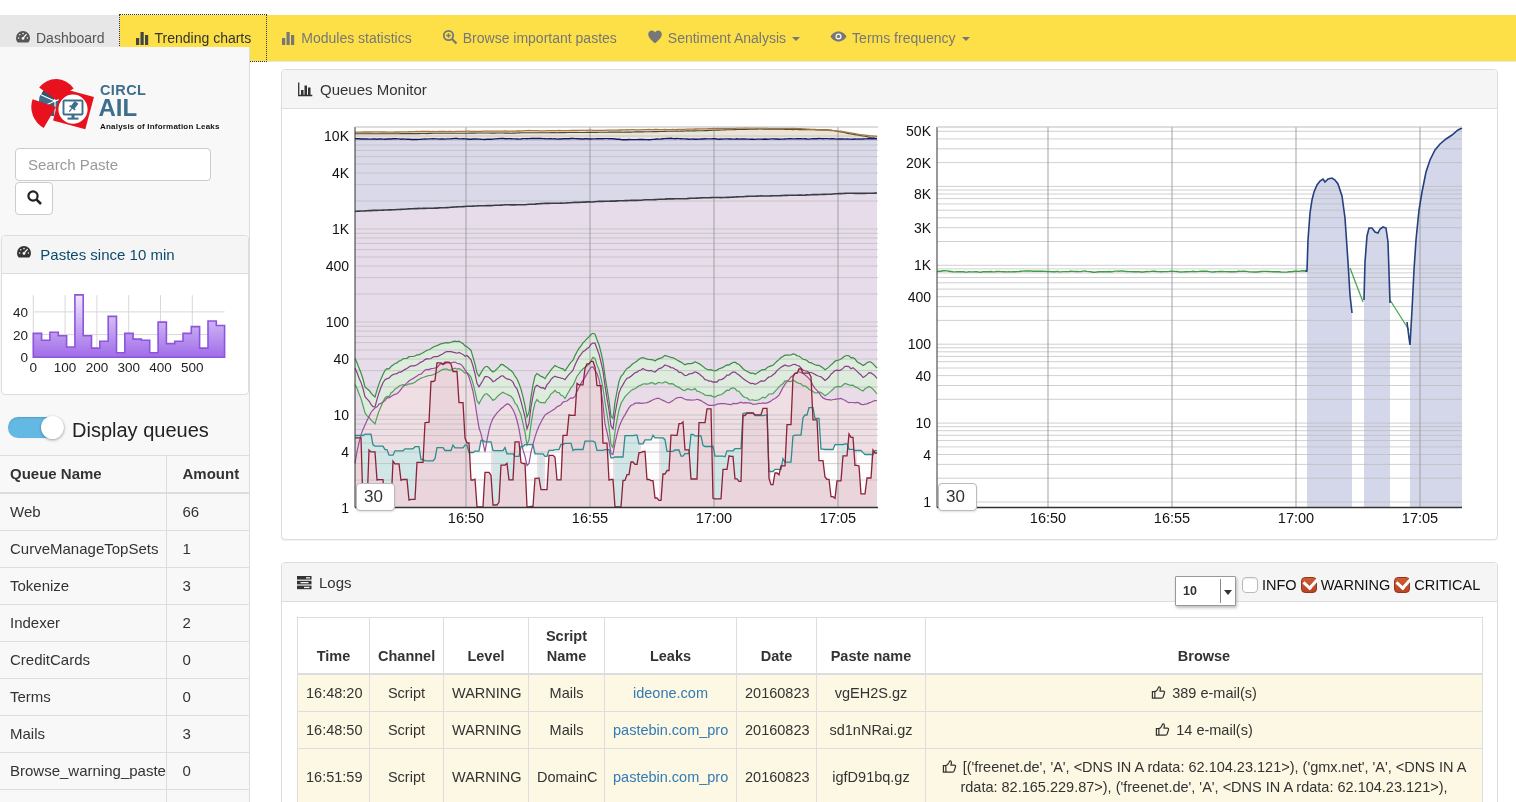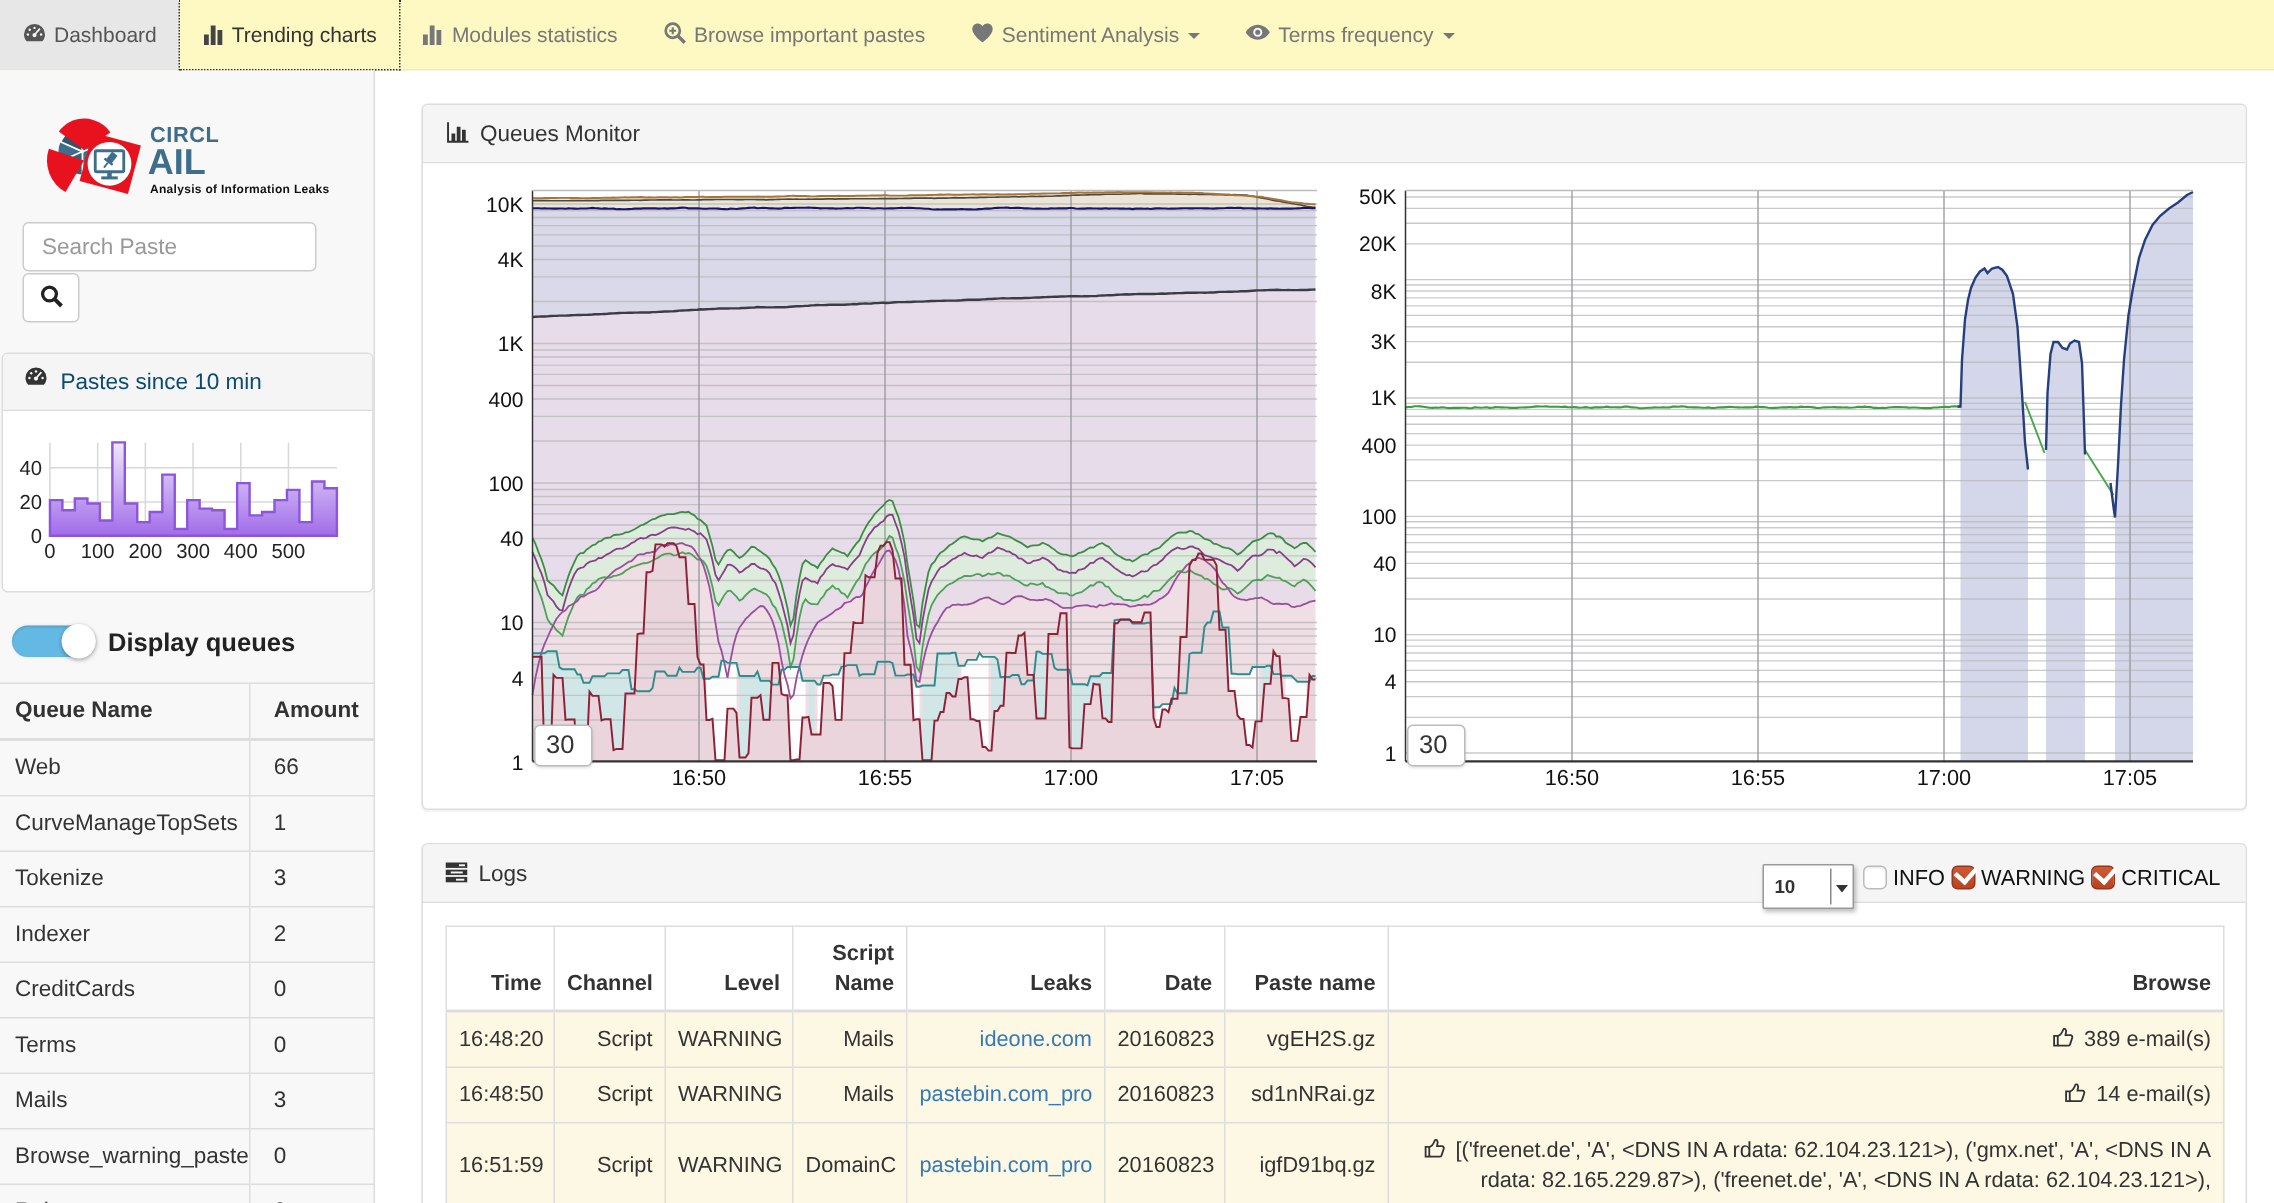--- a/index.html
+++ b/index.html
@@ -1,38 +1,38 @@
 <!DOCTYPE html>
 <html><head><meta charset="utf-8"><title>Analysis Information Leak framework Dashboard</title>
 <style>
 *{box-sizing:border-box;margin:0;padding:0}
 html,body{width:1516px;height:802px;overflow:hidden;background:#fff;
  font-family:"Liberation Sans",sans-serif;font-size:14px;color:#333}
-#nav{position:absolute;left:0;top:0;width:1516px;height:47px;background:#fef9c3;
+#nav{position:absolute;left:0;top:15px;width:1516px;height:47px;background:#fde047;
  border-bottom:1px solid #e7e7e7;white-space:nowrap}
 .ni{display:inline-block;height:46px;line-height:46px;padding:0 15px;font-size:14px;color:#777;vertical-align:top}
 .ni svg{vertical-align:-2px;margin-right:5px}
 .ni.active{background:#e7e7e7;color:#555}
 .ni.focus{outline:1px dotted #333;color:#333}
 .caret{display:inline-block;width:0;height:0;margin-left:6px;vertical-align:2px;
  border-top:4px solid #777;border-left:4px solid transparent;border-right:4px solid transparent}
 #sidebar{position:absolute;left:0;top:47px;width:250px;height:755px;background:#f8f8f8;border-right:1px solid #ddd}
 #logo{position:absolute;left:30px;top:28px;width:205px;height:70px}
 #searchbox{position:absolute;left:15px;top:101px;width:196px;height:33px;border:1px solid #ccc;border-radius:4px;
  background:#fff;font-size:15px;color:#999;line-height:31px;padding-left:12px}
 #searchbtn{position:absolute;left:15px;top:135px;width:38px;height:33px;border:1px solid #ccc;border-radius:4px;background:#fff;text-align:center;line-height:36px}
 #pastespanel{position:absolute;left:1px;top:188px;width:248px;background:#fff;border:1px solid #ddd;border-radius:4px}
 #pastespanel .phead{height:38px;background:#f5f5f5;border-bottom:1px solid #ddd;border-radius:3px 3px 0 0;
  line-height:38px;padding-left:14px;font-size:15px;color:#0c4a6e}
 #pastespanel .pbody{height:120px;position:relative}
 #toggle{position:absolute;left:8px;top:370px;width:56px;height:21px;border-radius:11px;
  background:#64b9e4;box-shadow:inset 0 1px 2px rgba(0,0,0,.15),0 0 2px rgba(0,0,0,.1)}
 #toggle .knob{position:absolute;right:0px;top:-1px;width:23px;height:23px;border-radius:50%;background:#fff;
  box-shadow:0 1px 3px rgba(0,0,0,.35)}
-#togglelbl{position:absolute;left:72px;top:372px;font-weight:bold;font-size:17px;color:#222}
+#togglelbl{position:absolute;left:72px;top:372px;font-weight:normal;font-size:20px;color:#222}
 #qtable{position:absolute;left:0;top:408px;width:250px;border-collapse:collapse;font-size:15px;table-layout:fixed}
 #qtable th,#qtable td{border:1px solid #ddd;border-left:none;padding:8px 8px 8px 10px;text-align:left;height:36px;line-height:20px}
 #qtable th:last-child,#qtable td:last-child{padding-left:16px}
 #qtable th{border-bottom-width:2px;font-weight:bold;height:34px}
 #qtable th:last-child,#qtable td:last-child{border-right:none}
 #qtable td:first-child,#qtable th:first-child{width:166px}
 .panel{position:absolute;background:#fff;border:1px solid #ddd;border-radius:4px;box-shadow:0 1px 1px rgba(0,0,0,.05)}
 .phead2{height:39px;background:#f5f5f5;border-bottom:1px solid #ddd;border-radius:3px 3px 0 0;
  line-height:39px;padding-left:15px;font-size:15px;color:#333}
 .phead2 svg{vertical-align:-2px;margin-right:7px}
@@ -47,21 +47,21 @@
 #logsel .arr:after{content:"";position:absolute;left:3px;top:11px;border-top:5px solid #333;
  border-left:4px solid transparent;border-right:4px solid transparent}
 .cb{display:inline-block;width:16px;height:16px;border-radius:4px;vertical-align:-3px;margin-right:4px;position:relative}
 .cb.off{background:#fff;border:1px solid #bbb;box-shadow:inset 0 1px 1px rgba(0,0,0,.08)}
 .cb.on{background:linear-gradient(#cf5a35,#b94423);border:1px solid #96351a;position:relative}
 .cb.on:after{content:"";position:absolute;left:2px;top:-1px;width:10px;height:7px;
  border-left:3px solid #fff;border-bottom:3px solid #fff;transform:rotate(-48deg)}
 #logctl{position:absolute;left:1242px;top:577px;font-size:14.5px;color:#111}
 #logctl span.lbl{margin-right:4px}
 #ltable{position:absolute;left:297px;top:617px;width:1186px;border-collapse:collapse;font-size:14.5px;table-layout:fixed}
-#ltable th,#ltable td{border:1px solid #ddd;padding:8px;text-align:right;vertical-align:middle;line-height:20px}
+#ltable th,#ltable td{border:1px solid #ddd;padding:8px;text-align:center;vertical-align:middle;line-height:20px}
 #ltable th{vertical-align:bottom;padding-top:8px;padding-bottom:7px}
 #ltable th{font-weight:bold;border-bottom-width:2px}
 #ltable td{background:#fcf8e3}
 #ltable a{color:#337ab7;text-decoration:none}
 .thumb{margin-right:6px;vertical-align:-2px}
 </style></head>
 <body>
 <div id="nav">
 <div class="ni active"><svg width="16" height="16" viewBox="0 0 16 16">
         <path fill="#555" d="M8 2a7 7 0 0 0-7 7c0 1.6.5 3 1.5 4.2.2.3.5.3.8.3h9.4c.3 0 .6 0 .8-.3C14.5 12 15 10.6 15 9a7 7 0 0 0-7-7z"></path>

